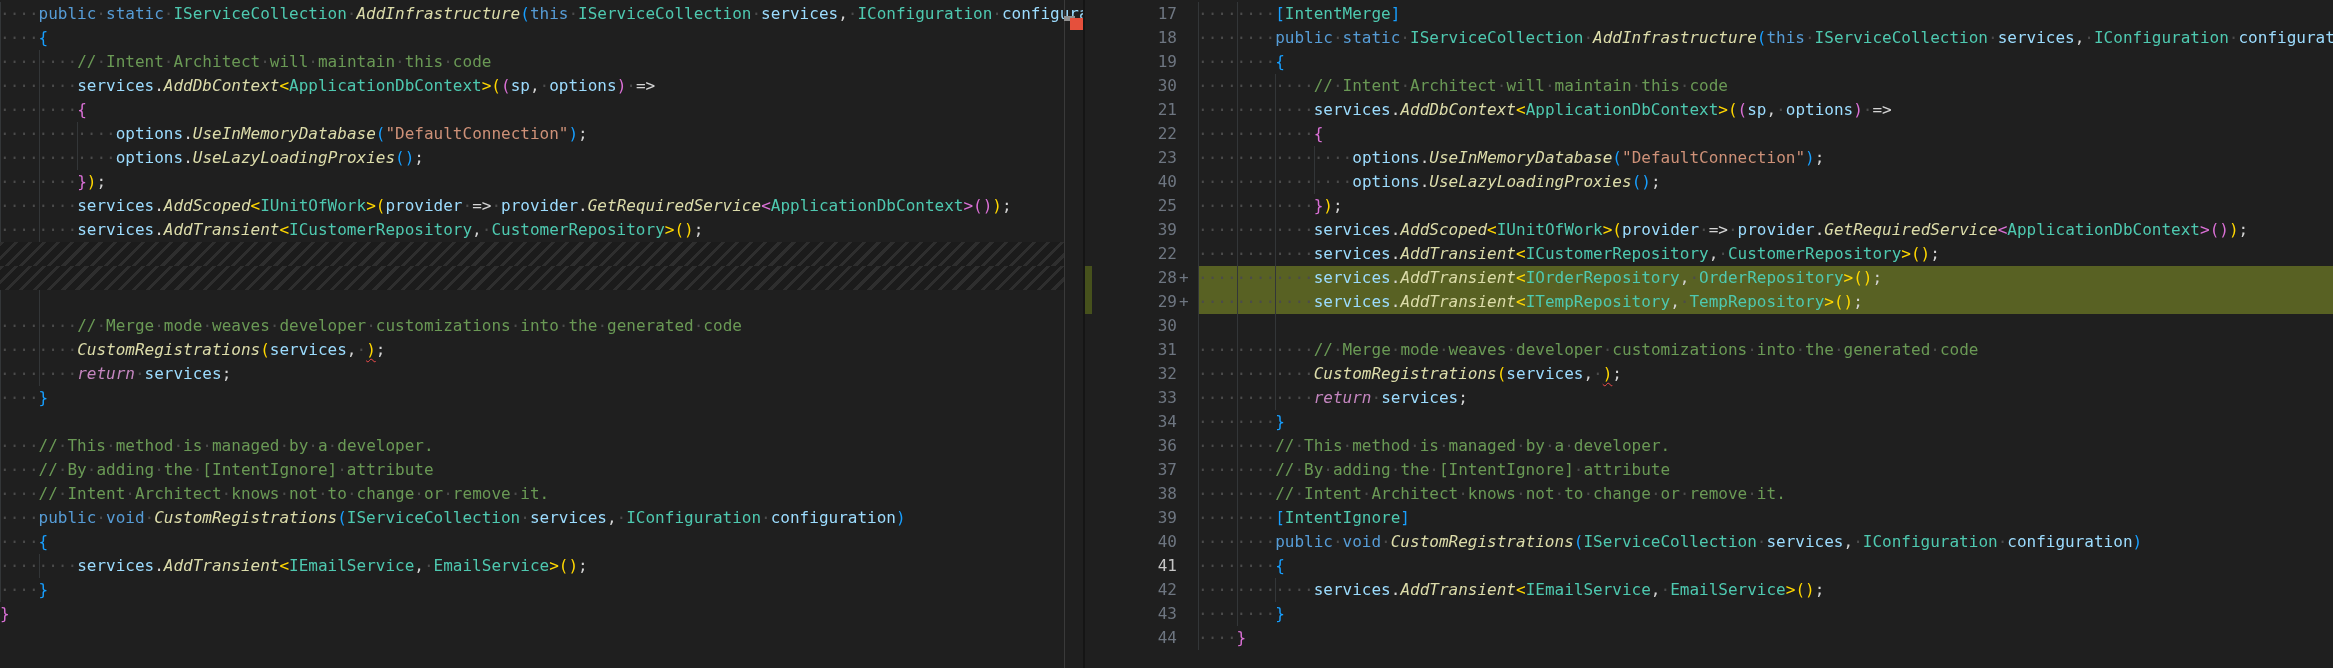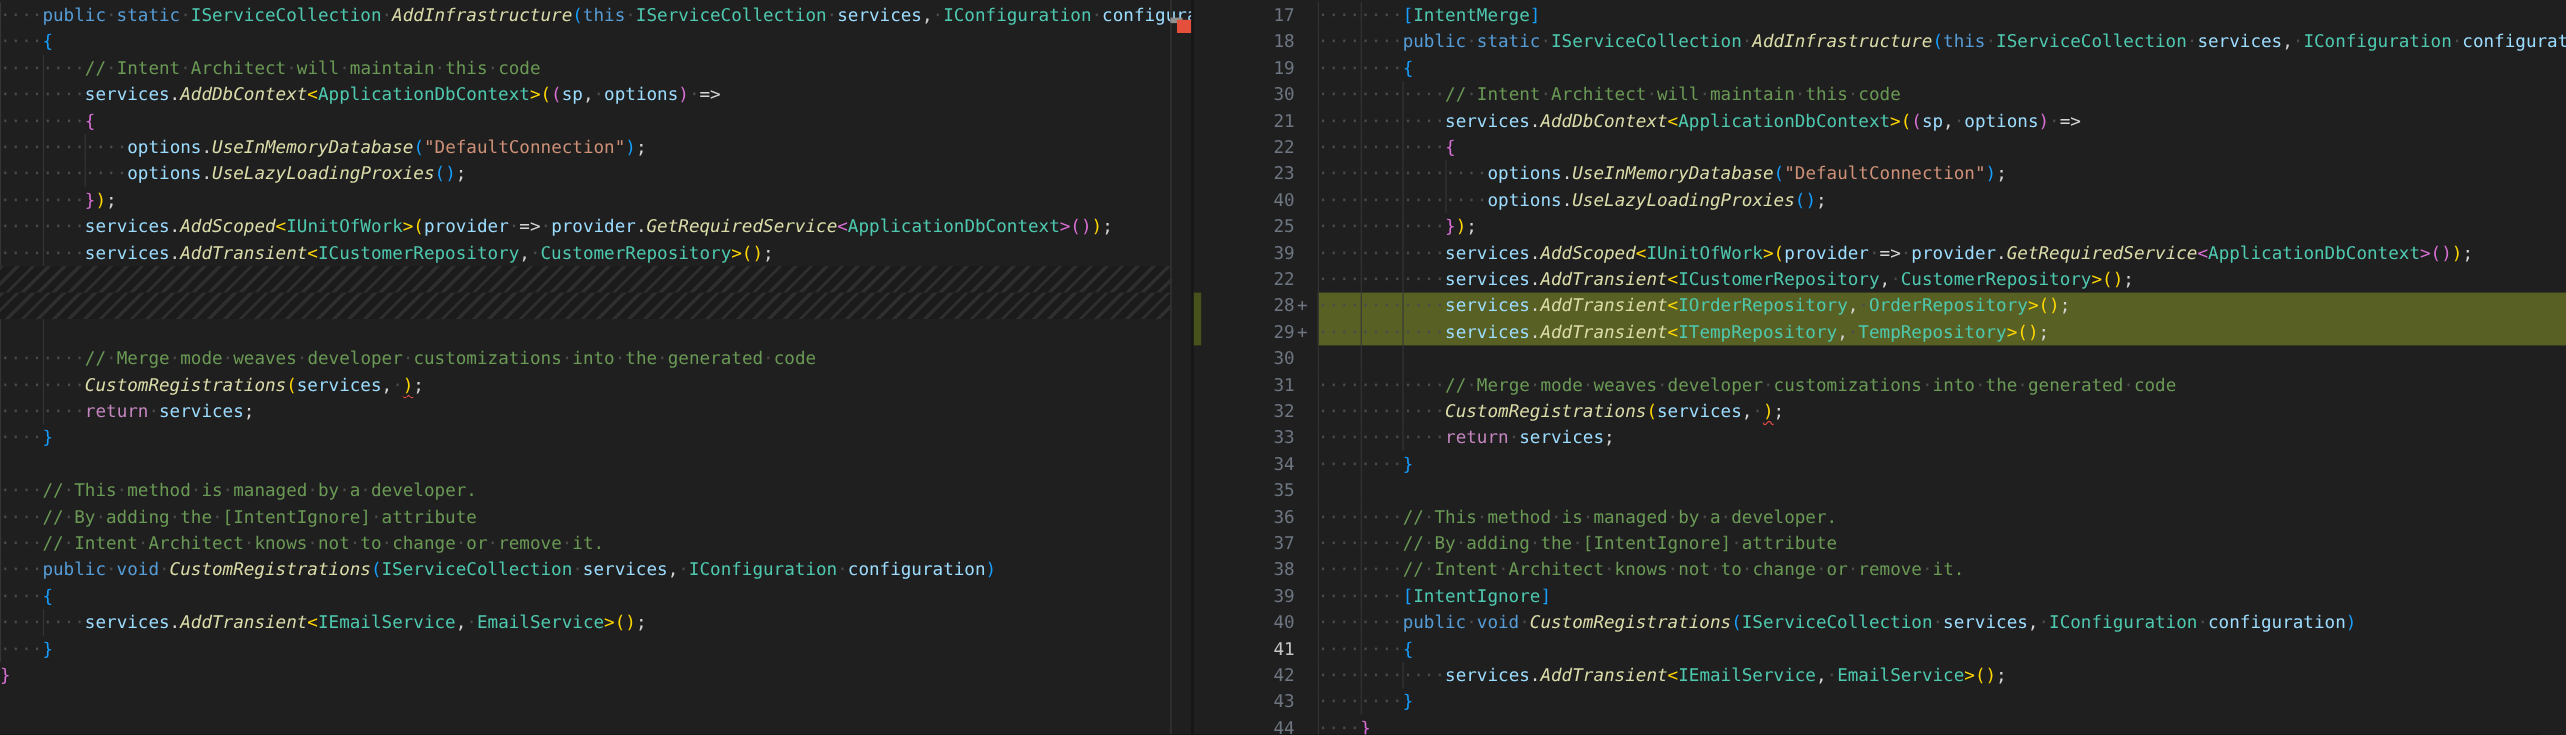--- a/index.html
+++ b/index.html
@@ -33,21 +33,21 @@
     width:1064px;
     background:repeating-linear-gradient(135deg,#2e2e2e 0 3px,#1b1b1b 3px 10px);
   }
   .guide{position:absolute;top:0;bottom:0;width:1px;background:var(--c-guide,#333638);}
   .lnum{position:absolute;left:0;top:0;width:92px;text-align:right;color:var(--c-lnum,#6E7681);}
   .lnum.active{color:var(--c-lnum_active,#C6C6C6);}
   .mark{position:absolute;left:94px;top:0;color:var(--c-lnum,#6E7681);}
   .addbar{position:absolute;left:0;top:0;bottom:0;width:7px;background:var(--c-addbar,#46511C);}
 
   .tok.kw{color:var(--c-kw);}
-  .tok.ctl{color:var(--c-ctl);}
+  .tok.ctl{color:var(--c-ctl);font-style:italic;}
   .tok.typ{color:var(--c-typ);}
   .tok.fn{color:var(--c-fn);font-style:italic;}
   .tok.vr{color:var(--c-vr);}
   .tok.str{color:var(--c-str);}
   .tok.com{color:var(--c-com);}
   .tok.pun{color:var(--c-pun);}
   .tok.op{color:var(--c-op);}
   .tok.b1{color:var(--c-b1);}
   .tok.b2{color:var(--c-b2);}
   .tok.b3{color:var(--c-b3);}
@@ -210,24 +210,20 @@
       </div>
       <div class="row">
         <span class="lnum">33</span>
         <span class="code"><i class="guide" style="left: 0px;"></i><i class="guide" style="left: 38.532px;"></i><i class="guide" style="left: 77.064px;"></i><span class="dot">·</span><span class="dot">·</span><span class="dot">·</span><span class="dot">·</span><span class="dot">·</span><span class="dot">·</span><span class="dot">·</span><span class="dot">·</span><span class="dot">·</span><span class="dot">·</span><span class="dot">·</span><span class="dot">·</span><span class="tok ctl">return</span><span class="dot">·</span><span class="tok vr">services</span><span class="tok pun">;</span></span>
       </div>
       <div class="row">
         <span class="lnum">34</span>
         <span class="code"><i class="guide" style="left: 0px;"></i><i class="guide" style="left: 38.532px;"></i><span class="dot">·</span><span class="dot">·</span><span class="dot">·</span><span class="dot">·</span><span class="dot">·</span><span class="dot">·</span><span class="dot">·</span><span class="dot">·</span><span class="tok b3">}</span></span>
       </div>
       <div class="row">
-        <span class="lnum">35</span>
-        <span class="code"><i class="guide" style="left: 0px;"></i><i class="guide" style="left: 38.532px;"></i></span>
-      </div>
-      <div class="row">
         <span class="lnum">36</span>
         <span class="code"><i class="guide" style="left: 0px;"></i><i class="guide" style="left: 38.532px;"></i><span class="dot">·</span><span class="dot">·</span><span class="dot">·</span><span class="dot">·</span><span class="dot">·</span><span class="dot">·</span><span class="dot">·</span><span class="dot">·</span><span class="tok com">//</span><span class="dot">·</span><span class="tok com">This</span><span class="dot">·</span><span class="tok com">method</span><span class="dot">·</span><span class="tok com">is</span><span class="dot">·</span><span class="tok com">managed</span><span class="dot">·</span><span class="tok com">by</span><span class="dot">·</span><span class="tok com">a</span><span class="dot">·</span><span class="tok com">developer.</span></span>
       </div>
       <div class="row">
         <span class="lnum">37</span>
         <span class="code"><i class="guide" style="left: 0px;"></i><i class="guide" style="left: 38.532px;"></i><span class="dot">·</span><span class="dot">·</span><span class="dot">·</span><span class="dot">·</span><span class="dot">·</span><span class="dot">·</span><span class="dot">·</span><span class="dot">·</span><span class="tok com">//</span><span class="dot">·</span><span class="tok com">By</span><span class="dot">·</span><span class="tok com">adding</span><span class="dot">·</span><span class="tok com">the</span><span class="dot">·</span><span class="tok com">[IntentIgnore]</span><span class="dot">·</span><span class="tok com">attribute</span></span>
       </div>
       <div class="row">
         <span class="lnum">38</span>
         <span class="code"><i class="guide" style="left: 0px;"></i><i class="guide" style="left: 38.532px;"></i><span class="dot">·</span><span class="dot">·</span><span class="dot">·</span><span class="dot">·</span><span class="dot">·</span><span class="dot">·</span><span class="dot">·</span><span class="dot">·</span><span class="tok com">//</span><span class="dot">·</span><span class="tok com">Intent</span><span class="dot">·</span><span class="tok com">Architect</span><span class="dot">·</span><span class="tok com">knows</span><span class="dot">·</span><span class="tok com">not</span><span class="dot">·</span><span class="tok com">to</span><span class="dot">·</span><span class="tok com">change</span><span class="dot">·</span><span class="tok com">or</span><span class="dot">·</span><span class="tok com">remove</span><span class="dot">·</span><span class="tok com">it.</span></span>

